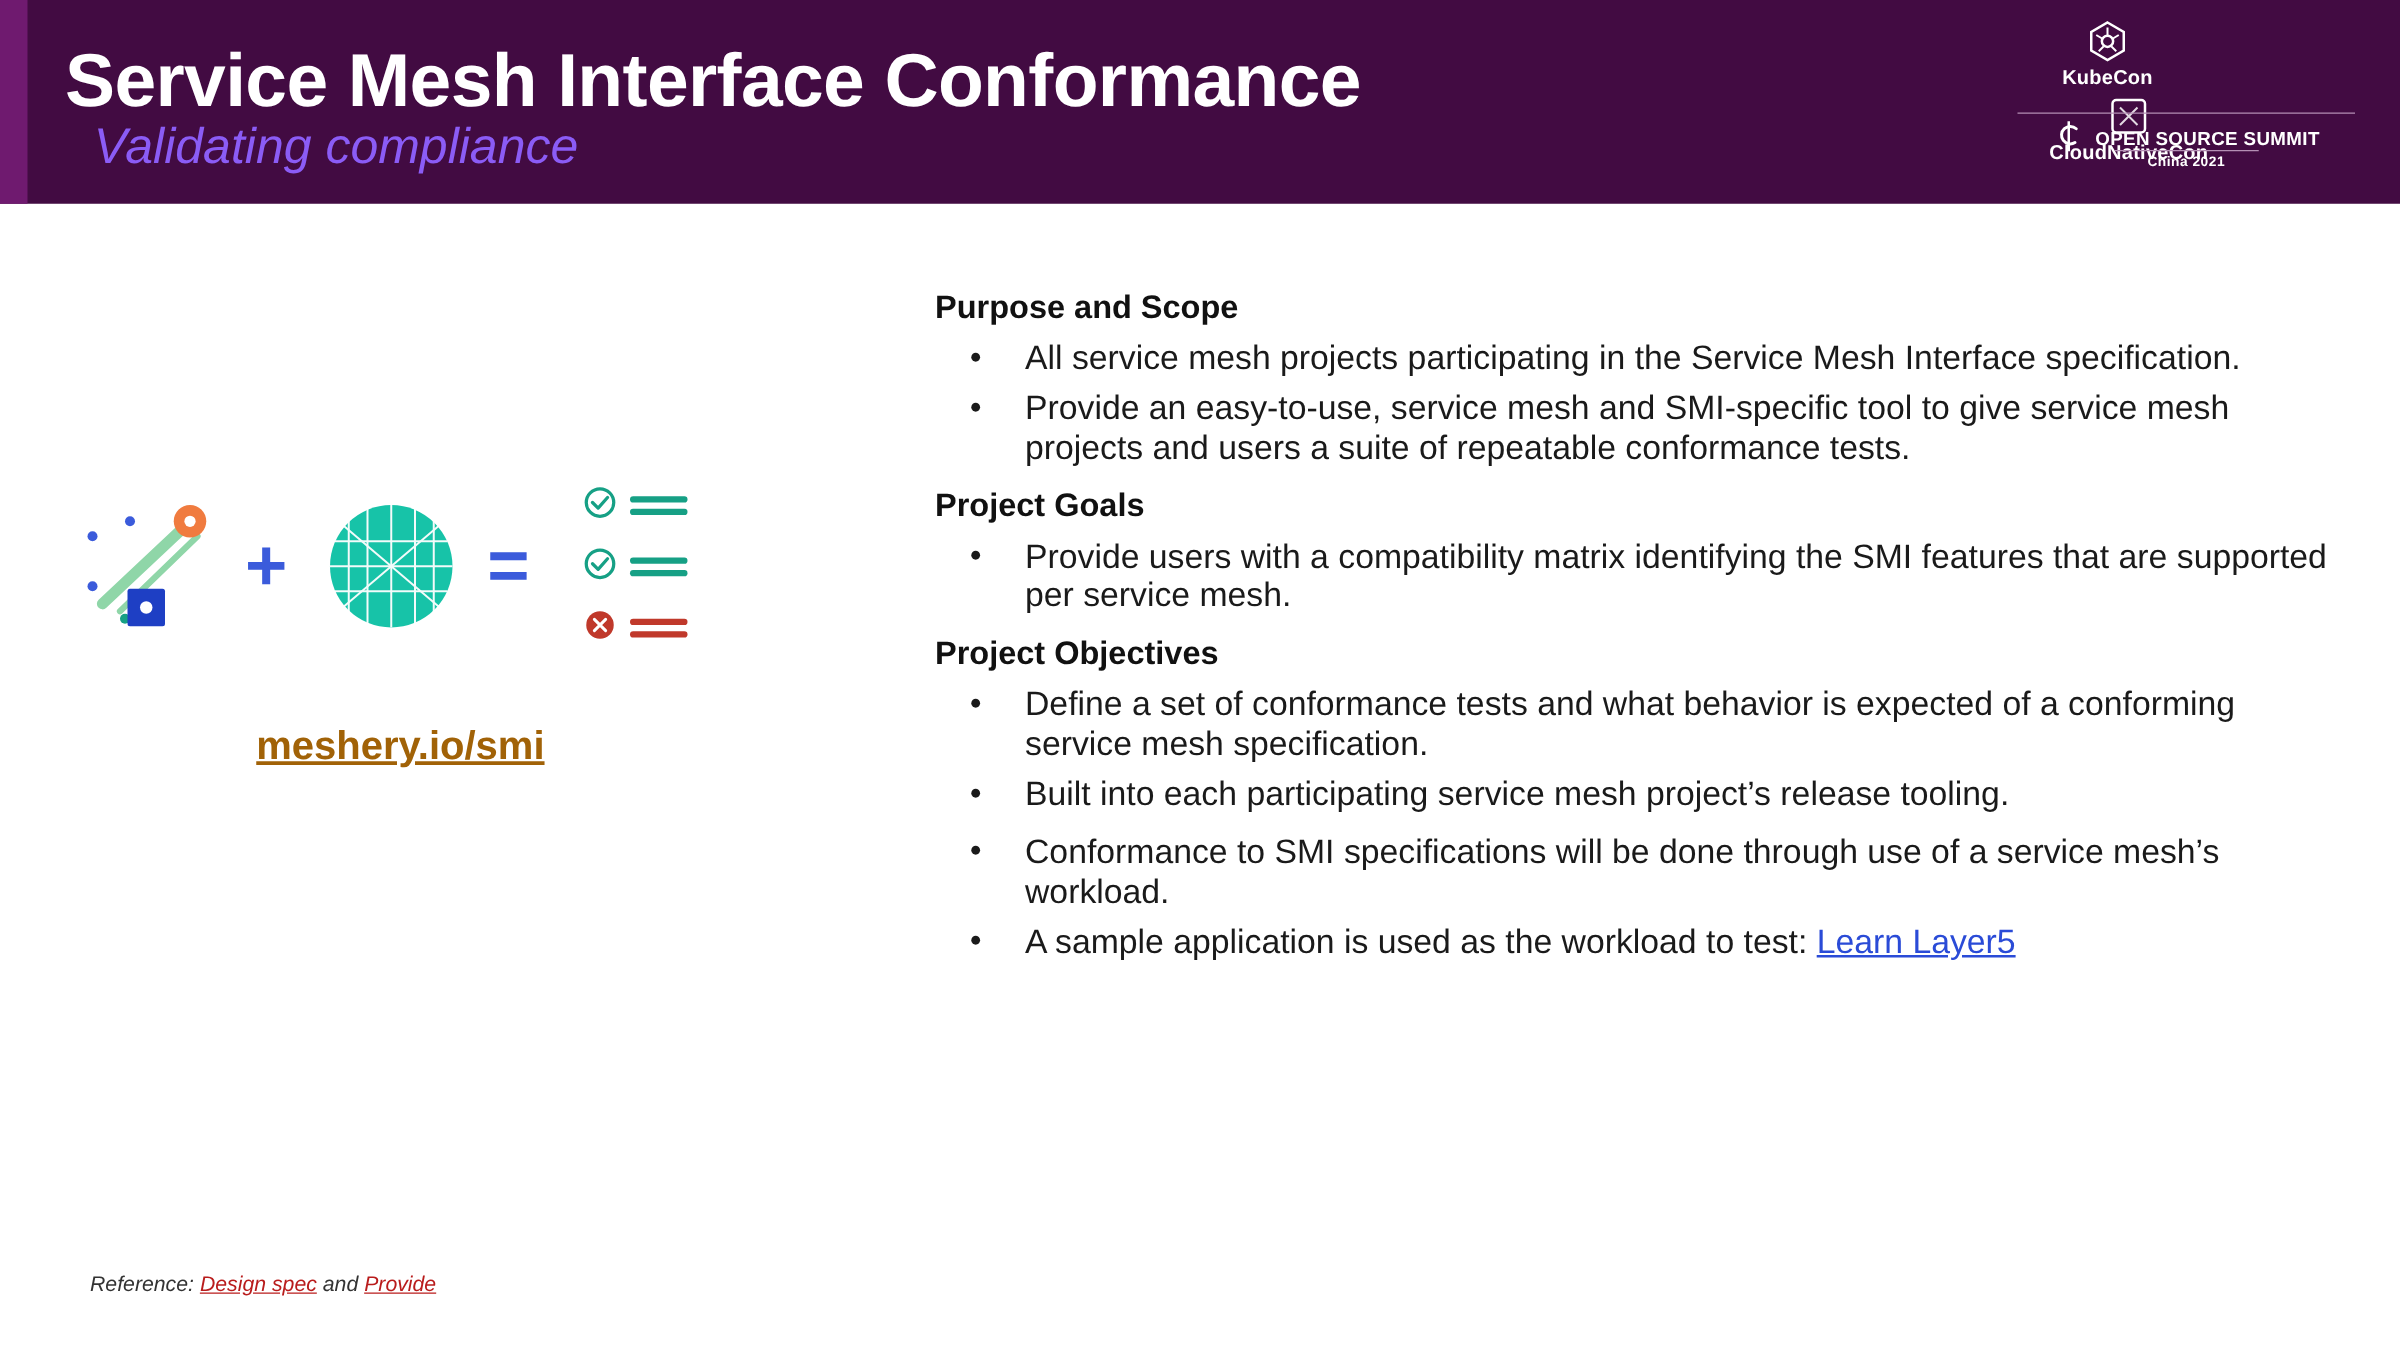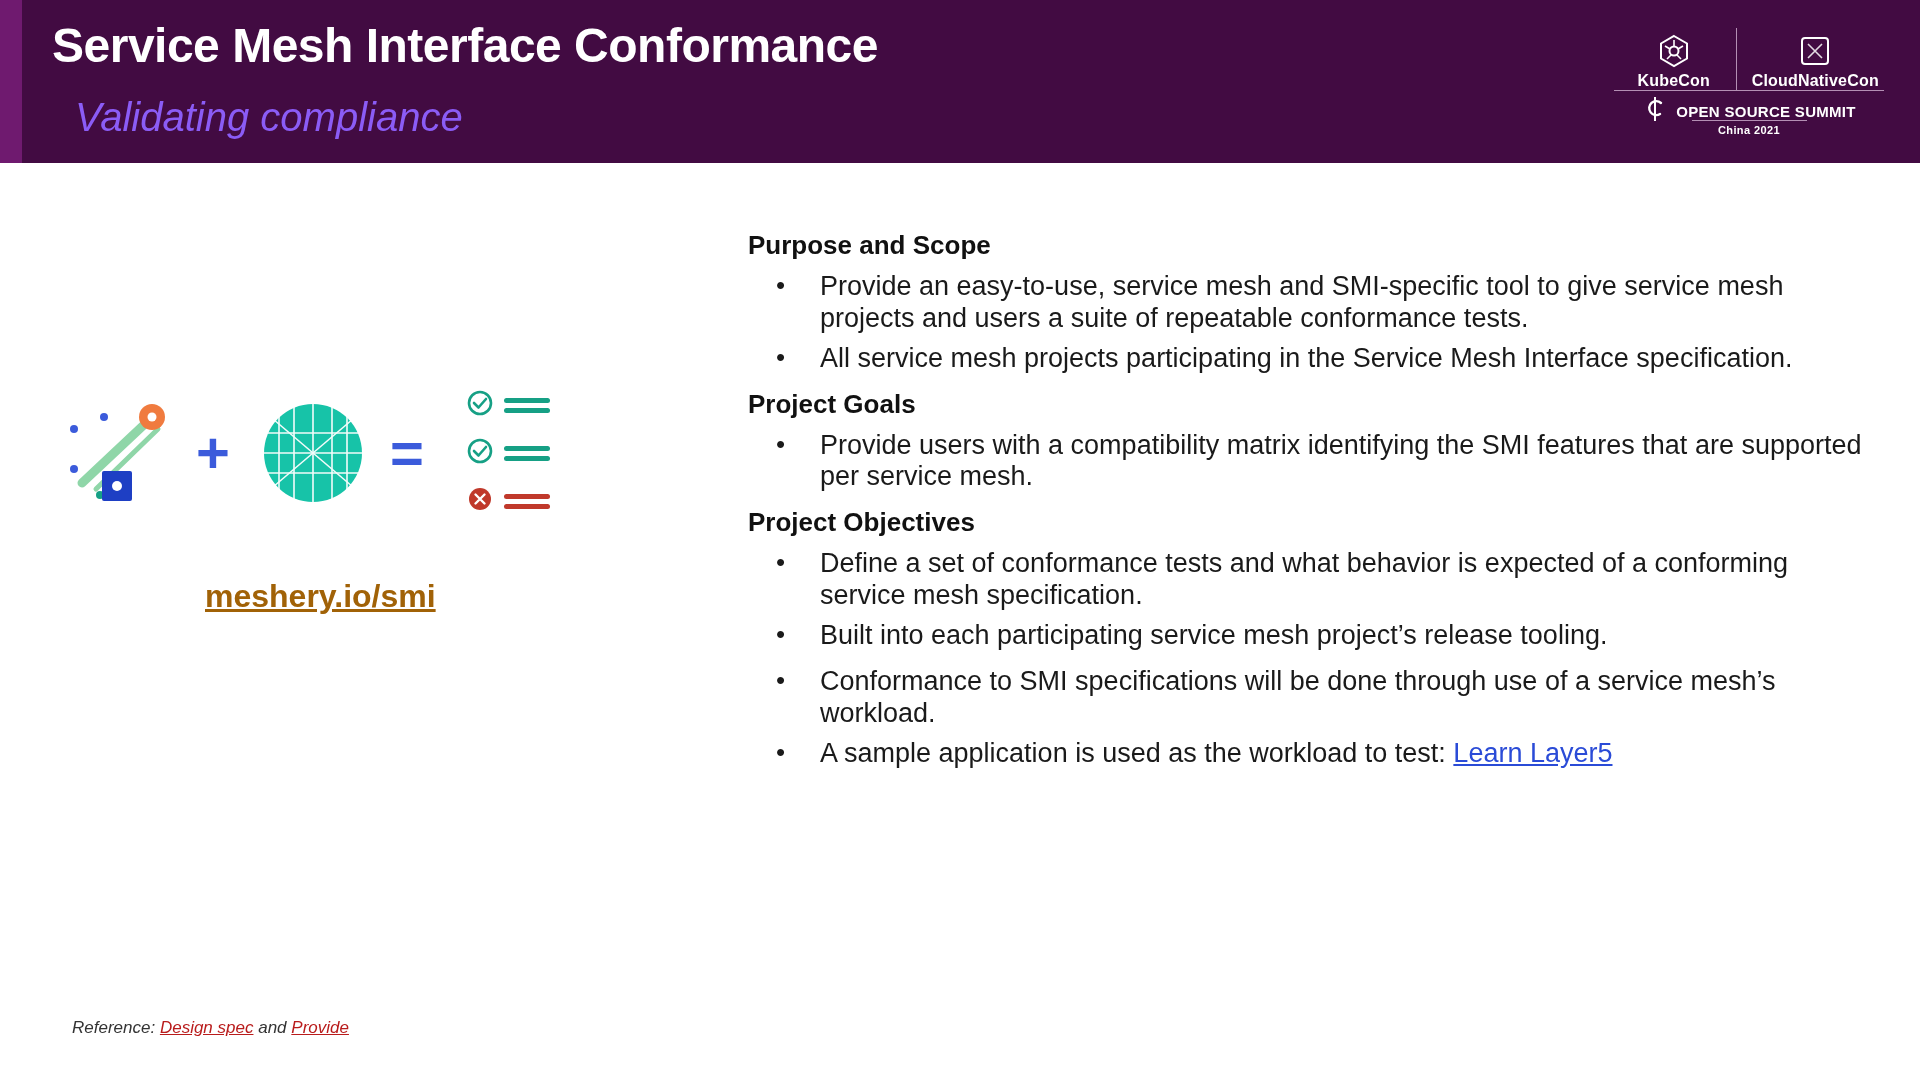--- a/index.html
+++ b/index.html
@@ -28,22 +28,22 @@
   }
   .header-accent {
     position: absolute;
     left: 0; top: 0;
     width: 22px; height: 163px;
     background: #6f1a6f;
   }
   .title {
     position: absolute;
     left: 52px;
-    top: 18px;
-    font-size: 48px;
+    top: 30px;
+    font-size: 60px;
     font-weight: bold;
     color: #ffffff;
     letter-spacing: -0.5px;
     white-space: nowrap;
   }
   .subtitle {
     position: absolute;
     left: 55px;
     top: 95px;
     font-size: 40px;
@@ -57,25 +57,26 @@
   .logo-block {
     position: absolute;
     right: 36px;
     top: 12px;
     width: 270px;
     height: 130px;
     color: #ffffff;
   }
   .logo-row1 {
     position: absolute;
-    top: 0; left: 4px;
+    top: 0; left: 16px;
     width: 270px;
     height: 78px;
     display: flex;
-    align-items: flex-end;
+    align-items: flex-start;
+    flex-direction: column;
   }
   .logo-kube {
     width: 112px;
     text-align: center;
   }
   .logo-divider {
     width: 1px;
     height: 62px;
     background: #b48fb4;
     margin: 0 6px;
@@ -398,22 +399,22 @@
     <span>and</span>
     <a href="#">Provide</a>
   </div>
 </div>
 
 <div class="right-col">
 
   <div class="section">
     <div class="section-head">Purpose and Scope</div>
     <ul class="bullets">
+      <li>All service mesh projects participating in the Service Mesh Interface specification.</li>
       <li>Provide an easy-to-use, service mesh and SMI-specific tool to give service mesh projects and users a suite of repeatable conformance tests.</li>
-      <li>All service mesh projects participating in the Service Mesh Interface specification.</li>
     </ul>
   </div>
 
   <div class="section">
     <div class="section-head">Project Goals</div>
     <ul class="bullets">
       <li>Provide users with a compatibility matrix identifying the SMI features that are supported per service mesh.</li>
     </ul>
   </div>
 

